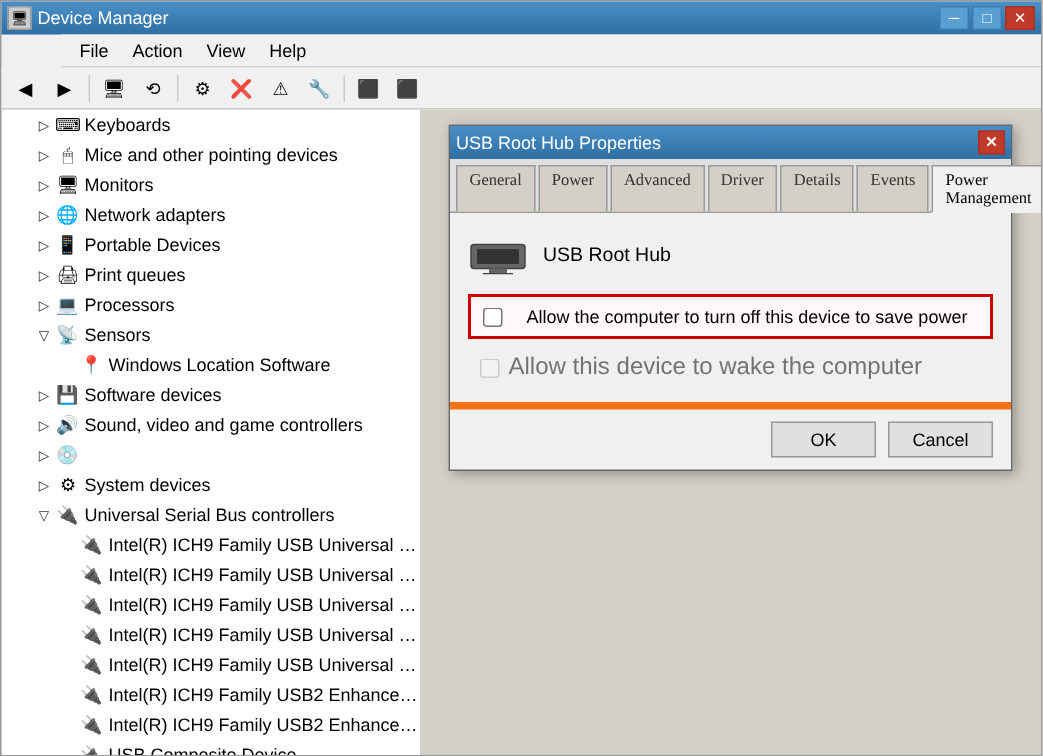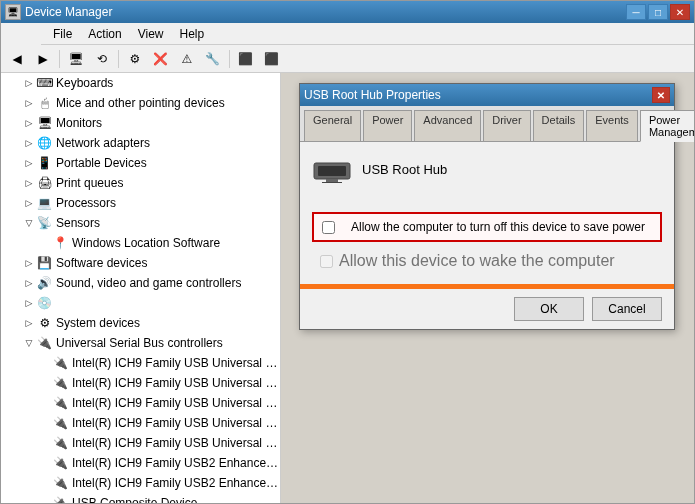--- a/index.html
+++ b/index.html
@@ -226,37 +226,38 @@
       gap: 2px;
     }
     .tab {
       padding: 3px 8px;
       font-size: 11px;
       cursor: pointer;
       border: 1px solid #999;
       border-bottom: none;
       background: #d4d0c8;
       color: #333;
+      font-family: Liberation Serif, serif;
     }
     .tab.active {
       background: #f0f0f0;
       border-bottom: 1px solid #f0f0f0;
       margin-bottom: -1px;
       color: #000;
     }
 
     
     .dialog-content {
       padding: 12px;
     }
 
     .device-header {
       display: flex;
       align-items: center;
-      margin-bottom: 28px;
+      margin-bottom: 12px;
       gap: 10px;
     }
     .device-icon {
       width: 40px;
       height: 30px;
       display: flex;
       align-items: center;
       justify-content: center;
       font-size: 22px;
     }

